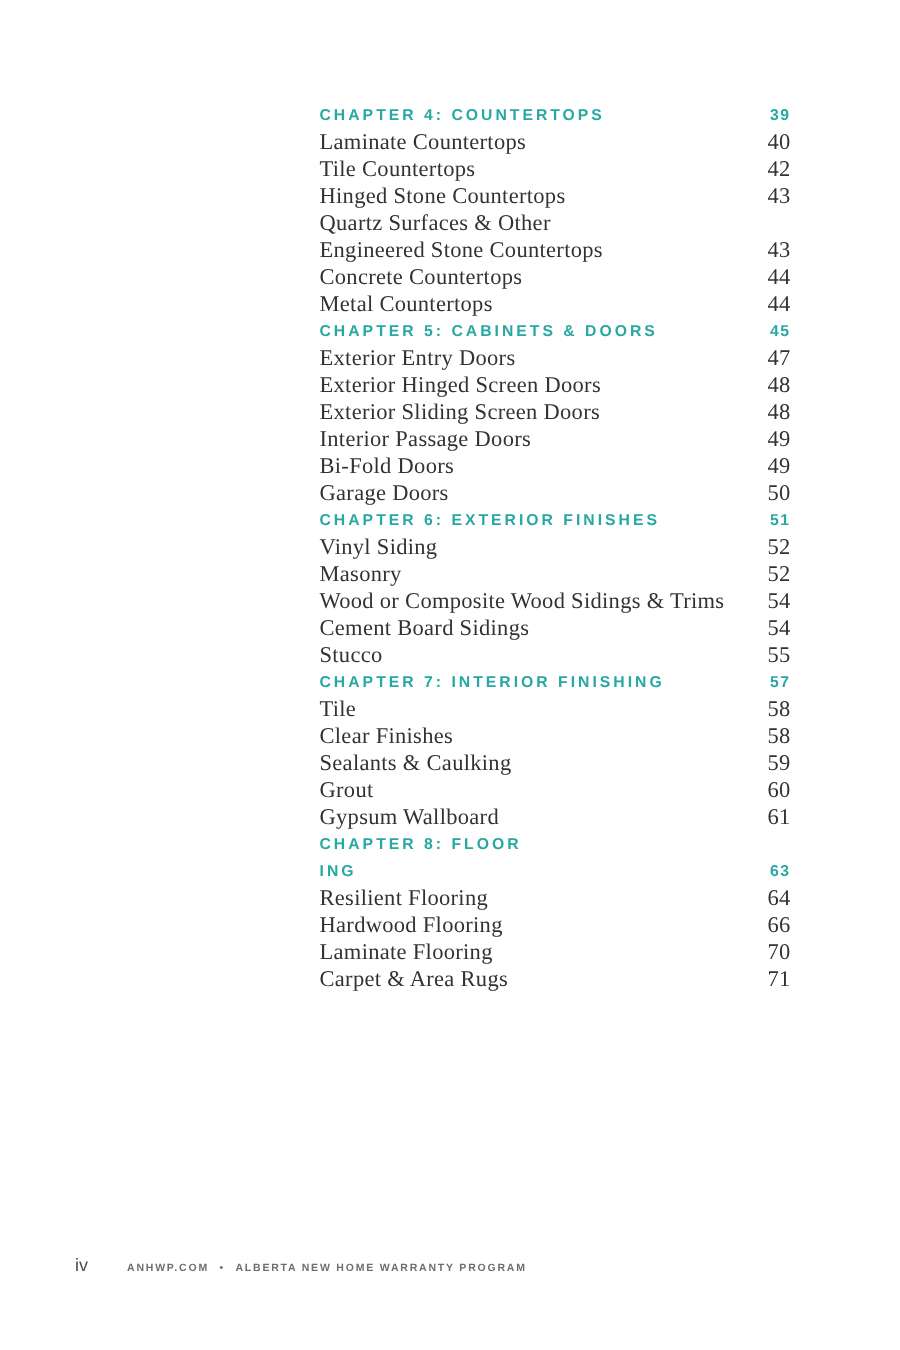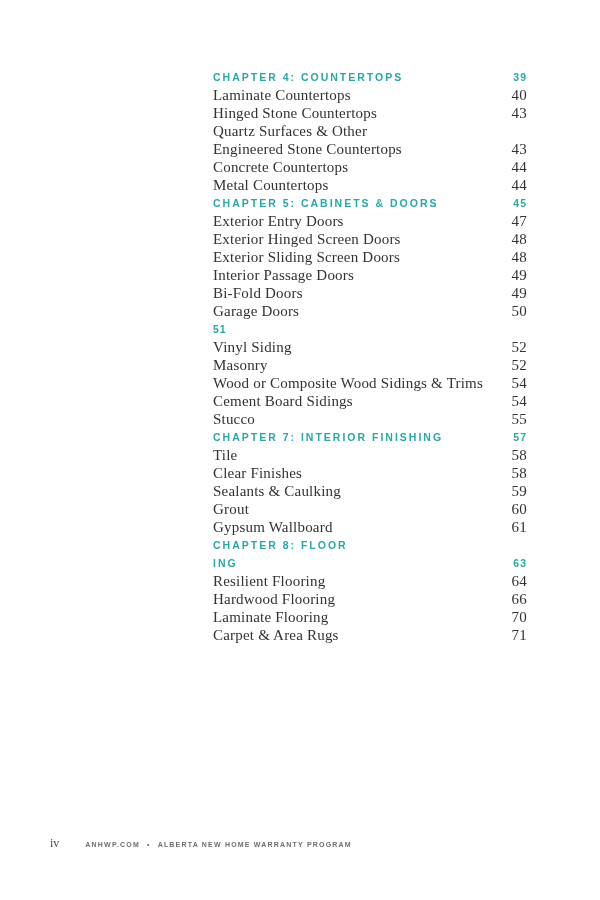--- a/index.html
+++ b/index.html
@@ -46,21 +46,21 @@
     white-space: nowrap;
   }
   .footer {
     position: absolute;
     left: 50px;
     top: 836px;
     display: flex;
     align-items: baseline;
   }
   .folio {
-    font-family: Liberation Serif, serif;
+    font-family: Liberation Sans, sans-serif;
     font-size: 12px;
     color: #4a4a4a;
     margin-right: 26px;
   }
   .footer-line {
     font-family: "Liberation Sans", sans-serif;
     font-size: 7px;
     font-weight: bold;
     letter-spacing: 1.2px;
     color: var(--footer, #6e6e6e);
@@ -79,20 +79,24 @@
       <div class="toc-section">
         <div class="toc-row heading-row">
           <span class="toc-label">CHAPTER 4: COUNTERTOPS</span>
           <span class="toc-page">39</span>
         </div>
         <div class="toc-row entry-row">
           <span class="toc-label">Laminate Countertops</span>
           <span class="toc-page">40</span>
         </div>
         <div class="toc-row entry-row">
+          <span class="toc-label">Tile Countertops</span>
+          <span class="toc-page">42</span>
+        </div>
+        <div class="toc-row entry-row">
           <span class="toc-label">Hinged Stone Countertops</span>
           <span class="toc-page">43</span>
         </div>
         <div class="toc-row entry-row">
           <span class="toc-label">Quartz Surfaces &amp; Other</span>
           <span class="toc-page"></span>
         </div>
         <div class="toc-row entry-row">
           <span class="toc-label">Engineered Stone Countertops</span>
           <span class="toc-page">43</span>
@@ -131,20 +135,21 @@
           <span class="toc-label">Bi-Fold Doors</span>
           <span class="toc-page">49</span>
         </div>
         <div class="toc-row entry-row">
           <span class="toc-label">Garage Doors</span>
           <span class="toc-page">50</span>
         </div>
       </div>
       <div class="toc-section">
         <div class="toc-row heading-row">
+          <span class="toc-label">CHAPTER 6: EXTERIOR FINISHES</span>
           <span class="toc-page">51</span>
         </div>
         <div class="toc-row entry-row">
           <span class="toc-label">Vinyl Siding</span>
           <span class="toc-page">52</span>
         </div>
         <div class="toc-row entry-row">
           <span class="toc-label">Masonry</span>
           <span class="toc-page">52</span>
         </div>

